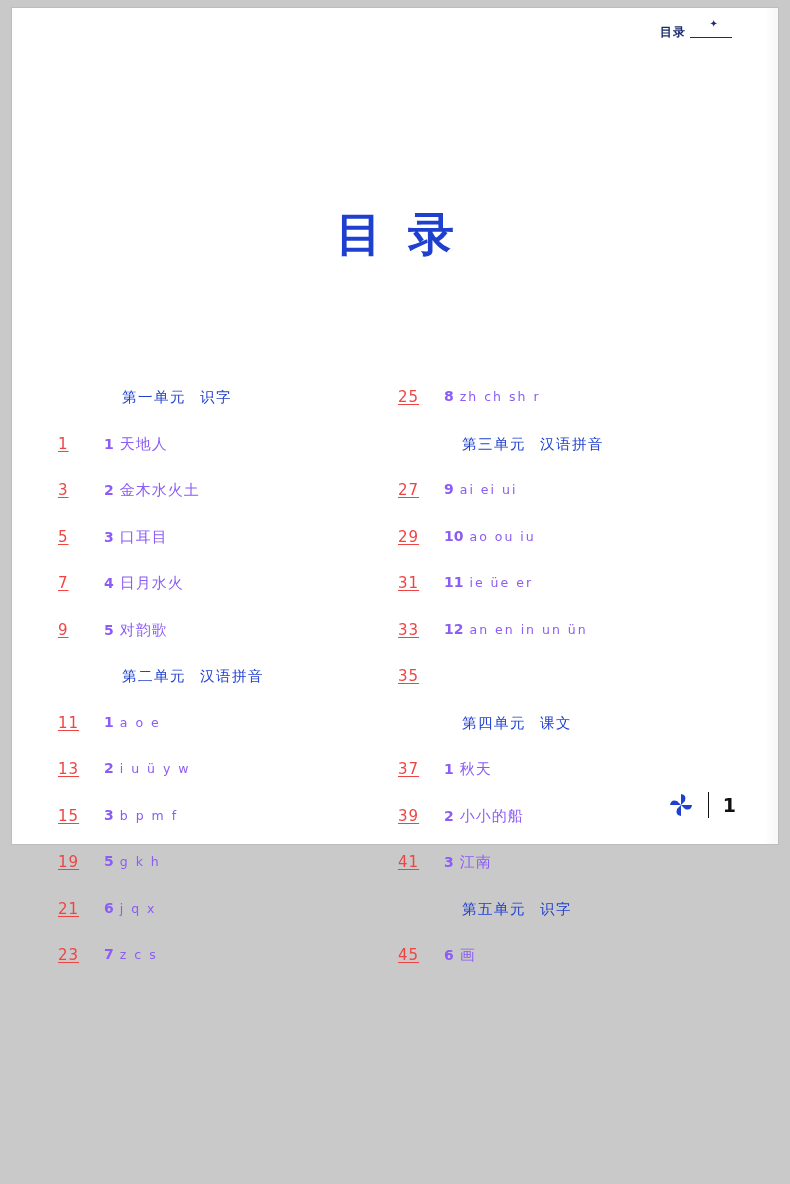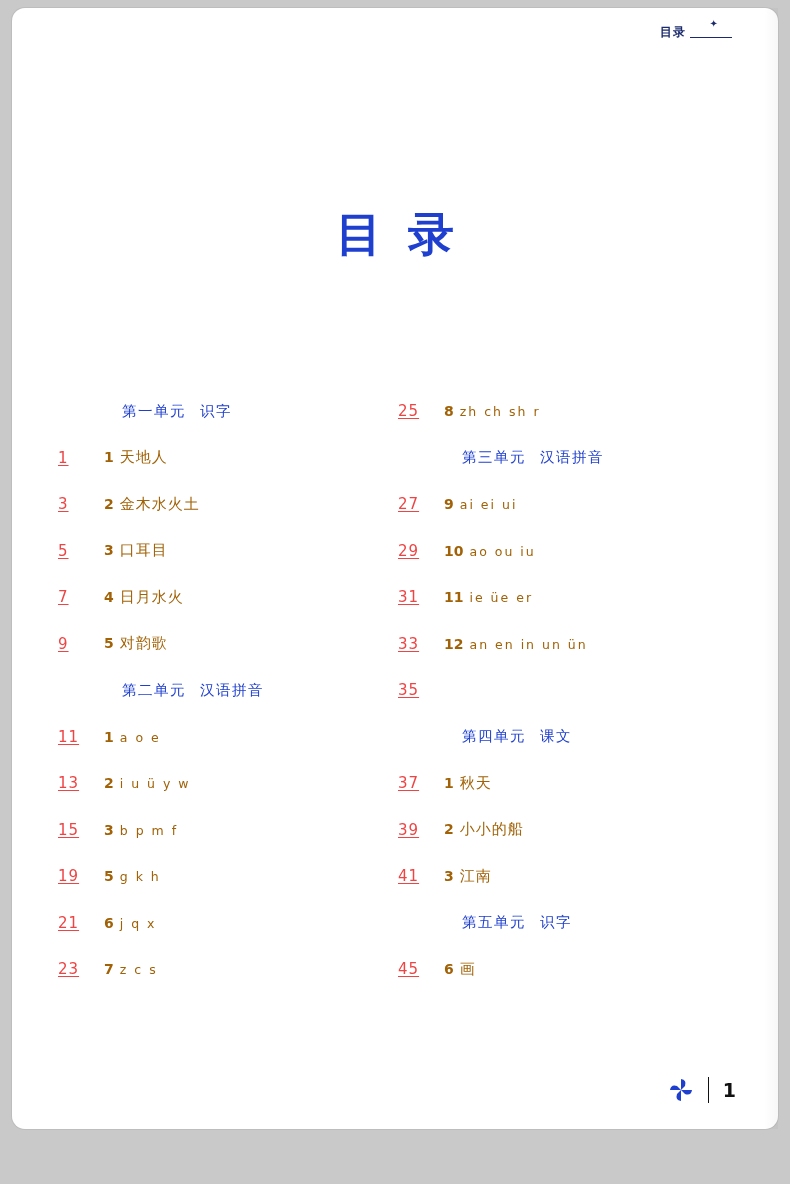--- a/index.html
+++ b/index.html
@@ -11,24 +11,23 @@
     width: 790px;
     height: 1184px;
     font-family: "Liberation Sans", sans-serif;
     overflow: hidden;
   }
   .page {
     position: absolute;
     left: 12px;
     top: 8px;
     width: 766px;
-    height: 1121px;
+    height: 836px;
     background: #ffffff;
     box-shadow: 0 0 0 1px #bdbdbd;
-    border-radius: 13px;
   }
   
   .page:after {
     content: "";
     position: absolute;
     right: 0;
     top: 0;
     bottom: 0;
     width: 14px;
     background: linear-gradient(to right, rgba(0,0,0,0.00), rgba(0,0,0,0.03));
@@ -90,39 +89,39 @@
     display: flex;
     gap: 0;
   }
   .col {
     width: 340px;
     position: relative;
   }
 
   .row {
     display: flex;
-    align-items: center;
+    align-items: flex-start;
     height: 46.5px;
   }
   .row .pg {
     width: 46px;
     flex: none;
     text-align: left;
     font-family: "DejaVu Sans", sans-serif;
     font-size: 15px;
     color: #ef4444;
     text-decoration: underline;
     text-underline-offset: 2px;
     letter-spacing: 1px;
   }
   .row .entry {
     flex: 1;
     font-family: "DejaVu Sans", sans-serif;
     font-size: 14px;
-    color: #a16207;
+    color: #8b5cf6;
     white-space: nowrap;
   }
   .row .entry .num {
     font-weight: bold;
     font-size: 14px;
     margin-right: 6px;
   }
   .row .entry .txt {
     font-size: 15px;
     letter-spacing: 1px;

